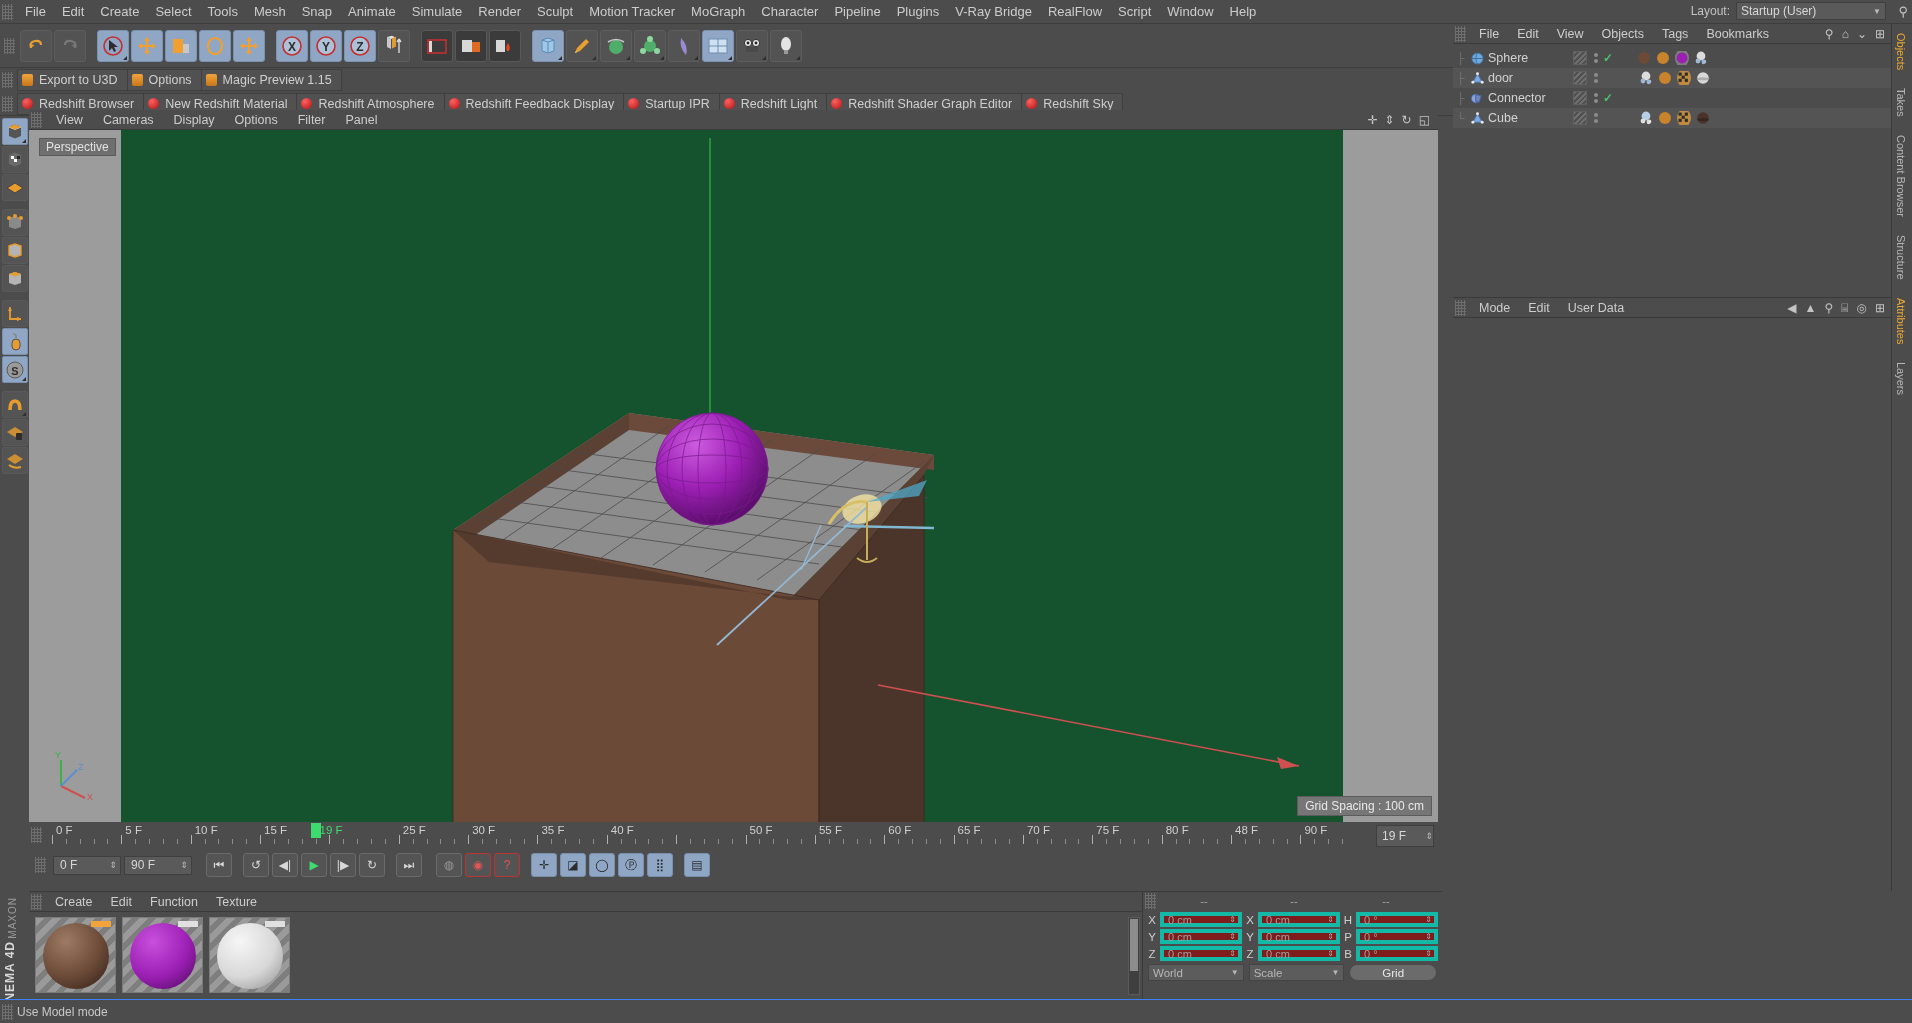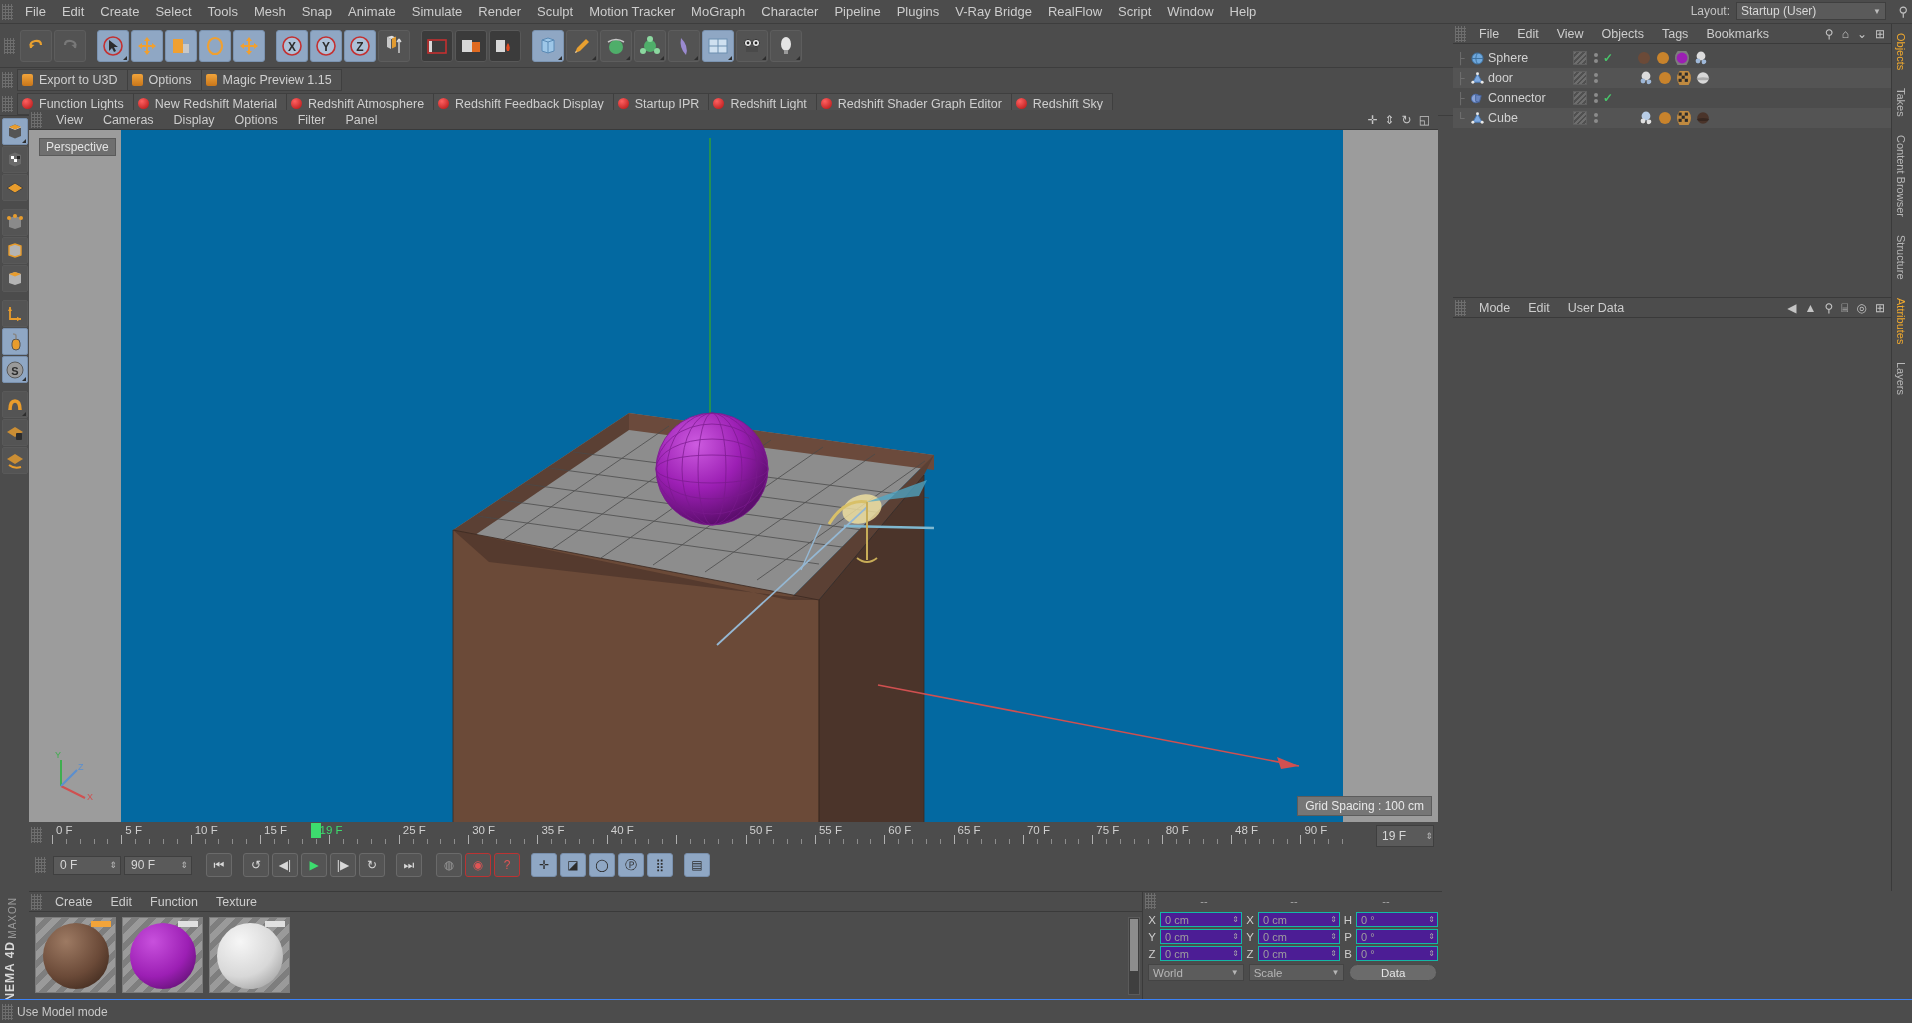--- a/index.html
+++ b/index.html
@@ -90,21 +90,21 @@
     border-left:4px solid transparent;border-bottom:4px solid #2e2e2e;}
   .lsep{height:7px;}
 
   
   .vp-wrap{position:absolute;left:29px;top:110px;width:1409px;height:712px;background:#3c3c3c;}
   .vp-menu{height:20px;display:flex;align-items:center;background:#4c4c4c;border-bottom:1px solid #3a3a3a;}
   .vp-menu .menu-item{font-size:12.5px;padding:2px 10px;}
   .vp-menu-right{margin-left:auto;display:flex;align-items:center;gap:7px;padding-right:8px;color:#c6c6c6;font-size:12px;}
   .vp-canvas{
     position:relative;width:1409px;height:692px;overflow:hidden;
-    background:#0369a1;
+    background:#14532d;
   }
   .vp-side{position:absolute;top:0;width:92px;height:692px;background:#9c9c9c;}
   .vp-side.l{left:0;}
   .vp-side.r{left:1314px;width:95px;}
   .vp-label{
     position:absolute;left:10px;top:8px;background:#6f6f6f;color:#e2e2e2;
     font-size:12px;padding:1px 6px;border:1px solid #5a5a5a;
   }
   .grid-spacing{
     position:absolute;right:6px;bottom:6px;background:#767676;color:#e8e8e8;
@@ -194,21 +194,21 @@
   .matscroll i{position:absolute;left:1px;top:1px;right:1px;height:52px;background:#8d8d8d;display:block;}
 
   
   .coordmgr{position:absolute;left:1142px;top:891px;width:300px;height:108px;background:#4c4c4c;border-top:1px solid #3a3a3a;border-left:1px solid #3a3a3a;}
   .coordhdr{height:18px;display:flex;align-items:center;gap:0;font-size:11px;color:#a8a8a8;}
   .coordhdr span{text-align:center;}
   .coordgrid{padding:2px 4px 0 4px;}
   .crow{display:flex;align-items:center;gap:3px;margin-bottom:2px;}
   .clabel{width:10px;font-size:11.5px;color:#cdcdcd;text-align:center;}
   .cfield{
-    flex:1;height:15px;background:#4c1d95;border:1px solid #14b8a6;
+    flex:1;height:15px;background:#7f1d1d;border:4px solid #14b8a6;
     display:flex;align-items:center;justify-content:space-between;
     padding:0 2px 0 4px;font-size:11px;color:#9f9f9f;gap:16px;
   }
   .cfield .ud{font-size:8px;color:#aaa;line-height:7px;}
   .crow2{display:flex;align-items:center;gap:5px;margin-top:3px;padding:0 1px;}
   .cdd{flex:1;height:17px;background:#5c5c5c;border:1px solid #444;
     display:flex;align-items:center;justify-content:space-between;padding:0 4px;font-size:11.5px;color:#b6b6b6;}
   .applybtn{flex:1;height:17px;background:#6b6b6b;border:1px solid #4a4a4a;border-radius:9px;
     display:flex;align-items:center;justify-content:center;font-size:11.5px;color:#e6e6e6;cursor:default;}
 
@@ -440,21 +440,21 @@
         <span>Magic Preview 1.15</span>
       </div>
     </div>
   </div>
 
   <div class="plugrow r2">
     <div class="grip"></div>
     <div class="pgroup">
       <div class="pitem">
         <span class="dot red"></span>
-        <span>Function Lights</span>
+        <span>Redshift Browser</span>
         </div>
       <div class="pitem">
         <span class="dot red"></span>
         <span>New Redshift Material</span>
         </div>
       <div class="pitem">
         <span class="dot red"></span>
         <span>Redshift Atmosphere</span>
         </div>
       <div class="pitem">
@@ -1103,21 +1103,21 @@
       </div>
       <div class="crow2">
         <span class="cdd">
           <span>World</span>
           <span style="font-size:8px">▼</span>
           </span>
         <span class="cdd">
           <span>Scale</span>
           <span style="font-size:8px">▼</span>
           </span>
-        <span class="applybtn">Data</span>
+        <span class="applybtn">Grid</span>
       </div>
     </div>
   </div>
 
   <div class="brand">
     <div class="b1">MAXON</div>
     <div class="b2">CINEMA 4D</div>
   </div>
 
   <div class="statusbar">

